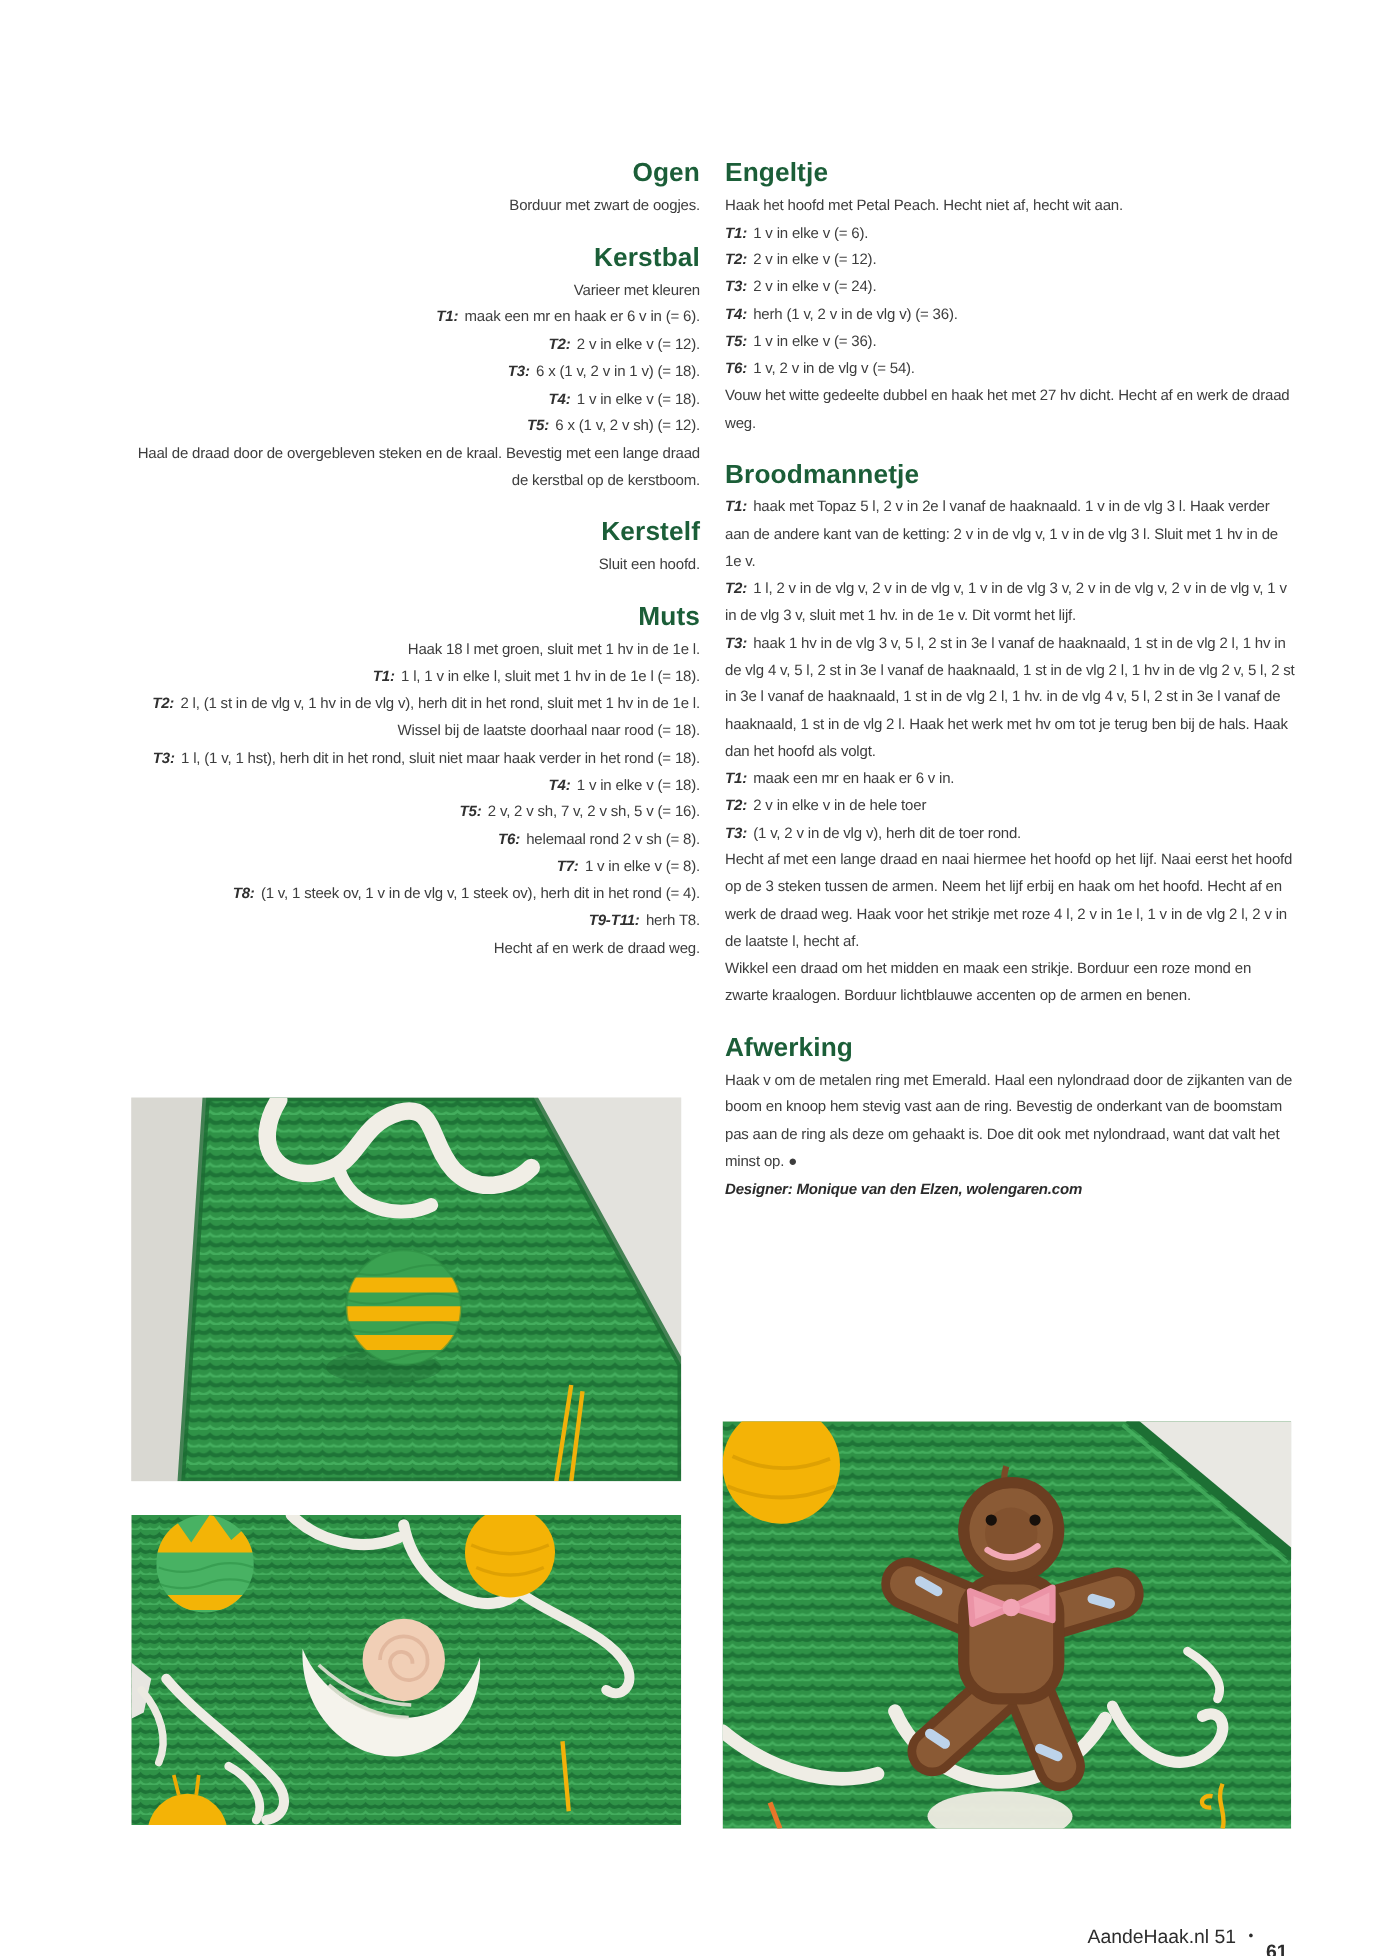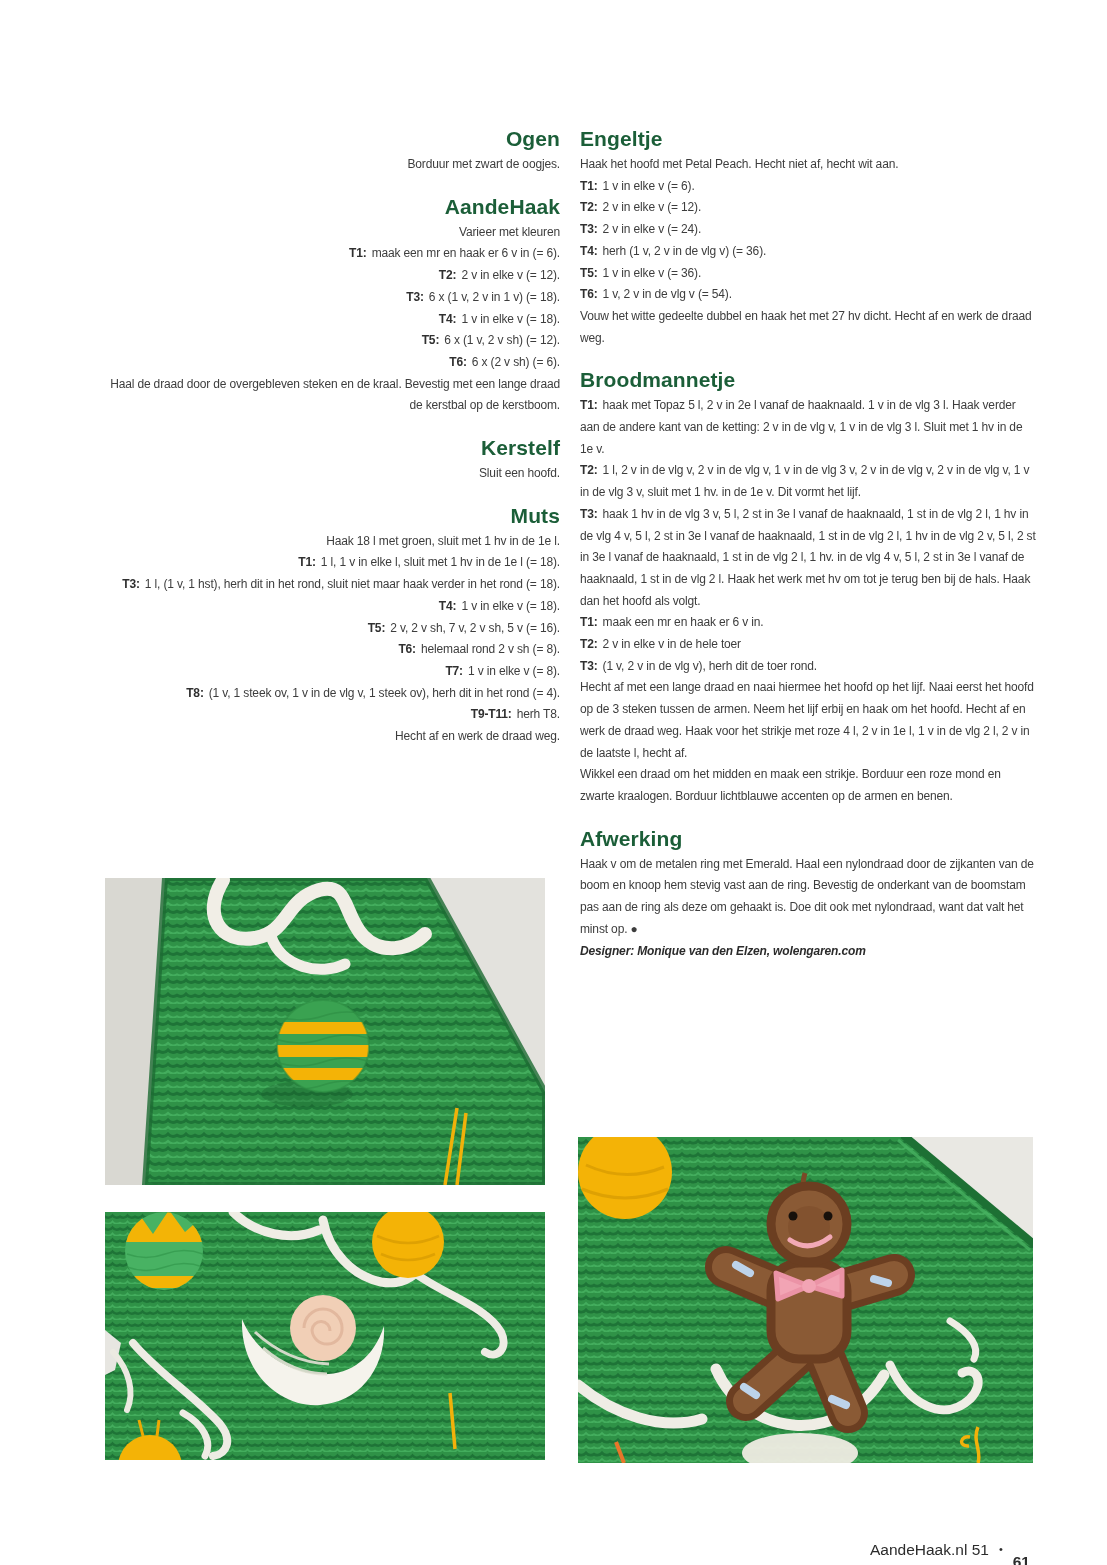--- a/index.html
+++ b/index.html
@@ -15,21 +15,21 @@
   #col-right { left: 580px; width: 458px; }
   .column section { margin-bottom: 18px; }
   h3 {
     margin: 0 0 3px; font-size: 21px; line-height: 25px;
     font-weight: 700; color: #1b5e38; letter-spacing: 0.1px;
   }
   p {
     margin: 0; font-size: 12px; line-height: 21.7px;
     color: #3d3d3d; letter-spacing: -0.15px;
   }
-  p b { font-weight: 700; color: #303030; margin-right: 5px; }
+  p b { font-weight: 700; color: #303030; margin-right: 5px; font-style: italic; }
   p b:empty { margin-right: 0; }
   p.designer { font-weight: 700; font-style: italic; color: #2b2b2b; }
   .photo { position: absolute; overflow: hidden; background: #e3e2dd; }
   .photo svg { display: block; width: 100%; height: 100%; }
   #photo-1 { left: 105px; top: 878px;  width: 440px; height: 307px; }
   #photo-2 { left: 105px; top: 1212px; width: 440px; height: 248px; }
   #photo-3 { left: 578px; top: 1137px; width: 455px; height: 326px; }
   .footer {
     position: absolute; top: 1528px; right: 77px;
     font-size: 15.5px; color: #2c2c2c;
@@ -40,38 +40,38 @@
 </style>
 </head>
 <body>
 
 <div class="column" id="col-left">
     <section>
       <h3>Ogen</h3>
       <p><b></b><span>Borduur met zwart de oogjes.</span></p>
     </section>
     <section>
-      <h3>AandeHaak</h3>
+      <h3>Kerstbal</h3>
       <p><b></b><span>Varieer met kleuren</span></p>
       <p><b>T1:</b><span>maak een mr en haak er 6 v in (= 6).</span></p>
       <p><b>T2:</b><span>2 v in elke v (= 12).</span></p>
       <p><b>T3:</b><span>6 x (1 v, 2 v in 1 v) (= 18).</span></p>
       <p><b>T4:</b><span>1 v in elke v (= 18).</span></p>
       <p><b>T5:</b><span>6 x (1 v, 2 v sh) (= 12).</span></p>
-      <p><b>T6:</b><span>6 x (2 v sh) (= 6).</span></p>
       <p><b></b><span>Haal de draad door de overgebleven steken en de kraal. Bevestig met een lange draad de kerstbal op de kerstboom.</span></p>
     </section>
     <section>
       <h3>Kerstelf</h3>
       <p><b></b><span>Sluit een hoofd.</span></p>
     </section>
     <section>
       <h3>Muts</h3>
       <p><b></b><span>Haak 18 l met groen, sluit met 1 hv in de 1e l.</span></p>
       <p><b>T1:</b><span>1 l, 1 v in elke l, sluit met 1 hv in de 1e l (= 18).</span></p>
+      <p><b>T2:</b><span>2 l, (1 st in de vlg v, 1 hv in de vlg v), herh dit in het rond, sluit met 1 hv in de 1e l. Wissel bij de laatste doorhaal naar rood (= 18).</span></p>
       <p><b>T3:</b><span>1 l, (1 v, 1 hst), herh dit in het rond, sluit niet maar haak verder in het rond (= 18).</span></p>
       <p><b>T4:</b><span>1 v in elke v (= 18).</span></p>
       <p><b>T5:</b><span>2 v, 2 v sh, 7 v, 2 v sh, 5 v (= 16).</span></p>
       <p><b>T6:</b><span>helemaal rond 2 v sh (= 8).</span></p>
       <p><b>T7:</b><span>1 v in elke v (= 8).</span></p>
       <p><b>T8:</b><span>(1 v, 1 steek ov, 1 v in de vlg v, 1 steek ov), herh dit in het rond (= 4).</span></p>
       <p><b>T9-T11:</b><span>herh T8.</span></p>
       <p><b></b><span>Hecht af en werk de draad weg.</span></p>
     </section>
   </div>

